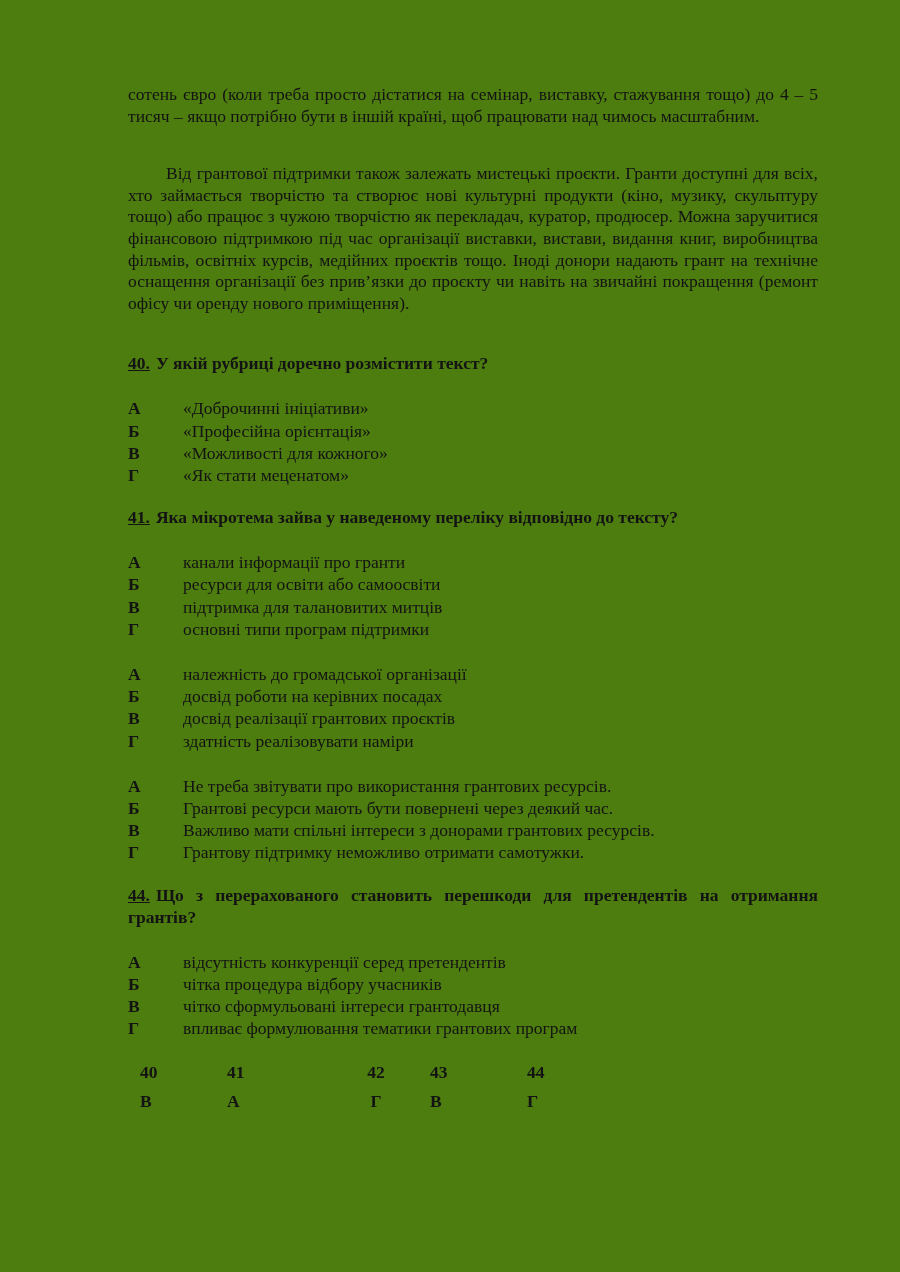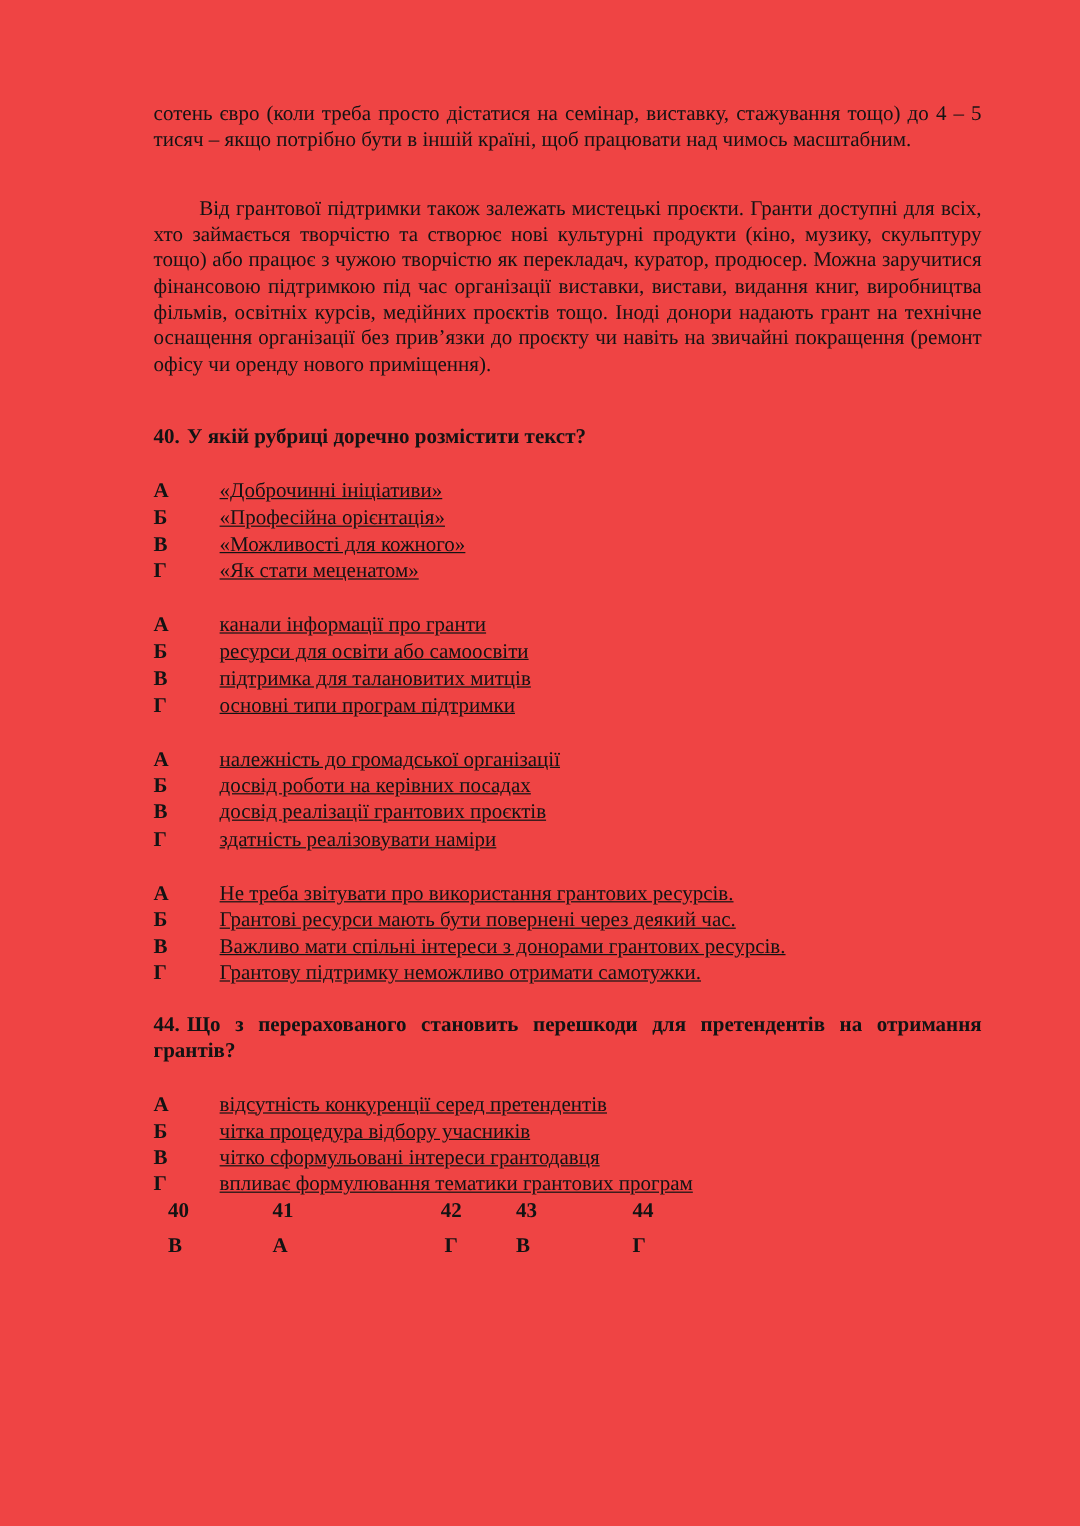--- a/index.html
+++ b/index.html
@@ -7,46 +7,46 @@
   body {
     width: 900px; height: 1272px;
     font-family: "Liberation Serif", "DejaVu Serif", serif;
     color: #131313;
     position: relative;
     overflow: hidden;
   }
   .page {
     position: absolute; left: 0; top: 0;
     width: 900px; height: 1272px;
-    background: #ef4444;
+    background: #4d7c0f;
   }
   .content {
     position: absolute;
     left: 128px; top: 84px;
     width: 690px;
     font-size: 17.5px;
   }
   .body-text {
     text-align: justify;
     line-height: 21.6px;
   }
   .indent { text-indent: 38px; margin-top: 36px; }
   .question { margin-top: 20px; }
   .question.mt-lg { margin-top: 38px; }
   .q-head {
     font-weight: bold;
     text-align: justify;
     line-height: 22px;
   }
-  .q-num { margin-right: 6px; }
+  .q-num { margin-right: 6px; text-decoration: underline; }
   .options { margin-top: 23px; }
   .option { display: flex; line-height: 22.2px; }
   .opt-letter { font-weight: bold; width: 55px; flex-shrink: 0; }
-  .opt-text { flex: 1; text-decoration: underline; }
-  .answers { font-weight: bold; }
+  .opt-text { flex: 1; }
+  .answers { margin-top: 22px; font-weight: bold; }
   .ak-row { display: flex; line-height: 22px; }
   .ak-row + .ak-row { margin-top: 7px; }
   .ak-cell { padding-left: 12px; }
   .ak-cell:nth-child(1) { width: 87px; }
   .ak-cell:nth-child(2) { width: 107px; }
   .ak-cell:nth-child(3) { width: 96px; text-align: center; }
   .ak-cell:nth-child(4) { width: 97px; }
   .ak-cell:nth-child(5) { width: 97px; }
 </style>
 </head>
@@ -74,20 +74,21 @@
             <span class="opt-text">«Можливості для кожного»</span>
           </div>
         <div class="option">
             <span class="opt-letter">Г</span>
             <span class="opt-text">«Як стати меценатом»</span>
           </div>
       </div>
     </section>
 
     <section class="question">
+      <p class="q-head"><span class="q-num">41.</span><span>Яка мікротема зайва у наведеному переліку відповідно до тексту?</span></p>
       <div class="options">
         <div class="option">
             <span class="opt-letter">А</span>
             <span class="opt-text">канали інформації про гранти</span>
           </div>
         <div class="option">
             <span class="opt-letter">Б</span>
             <span class="opt-text">ресурси для освіти або самоосвіти</span>
           </div>
         <div class="option">

